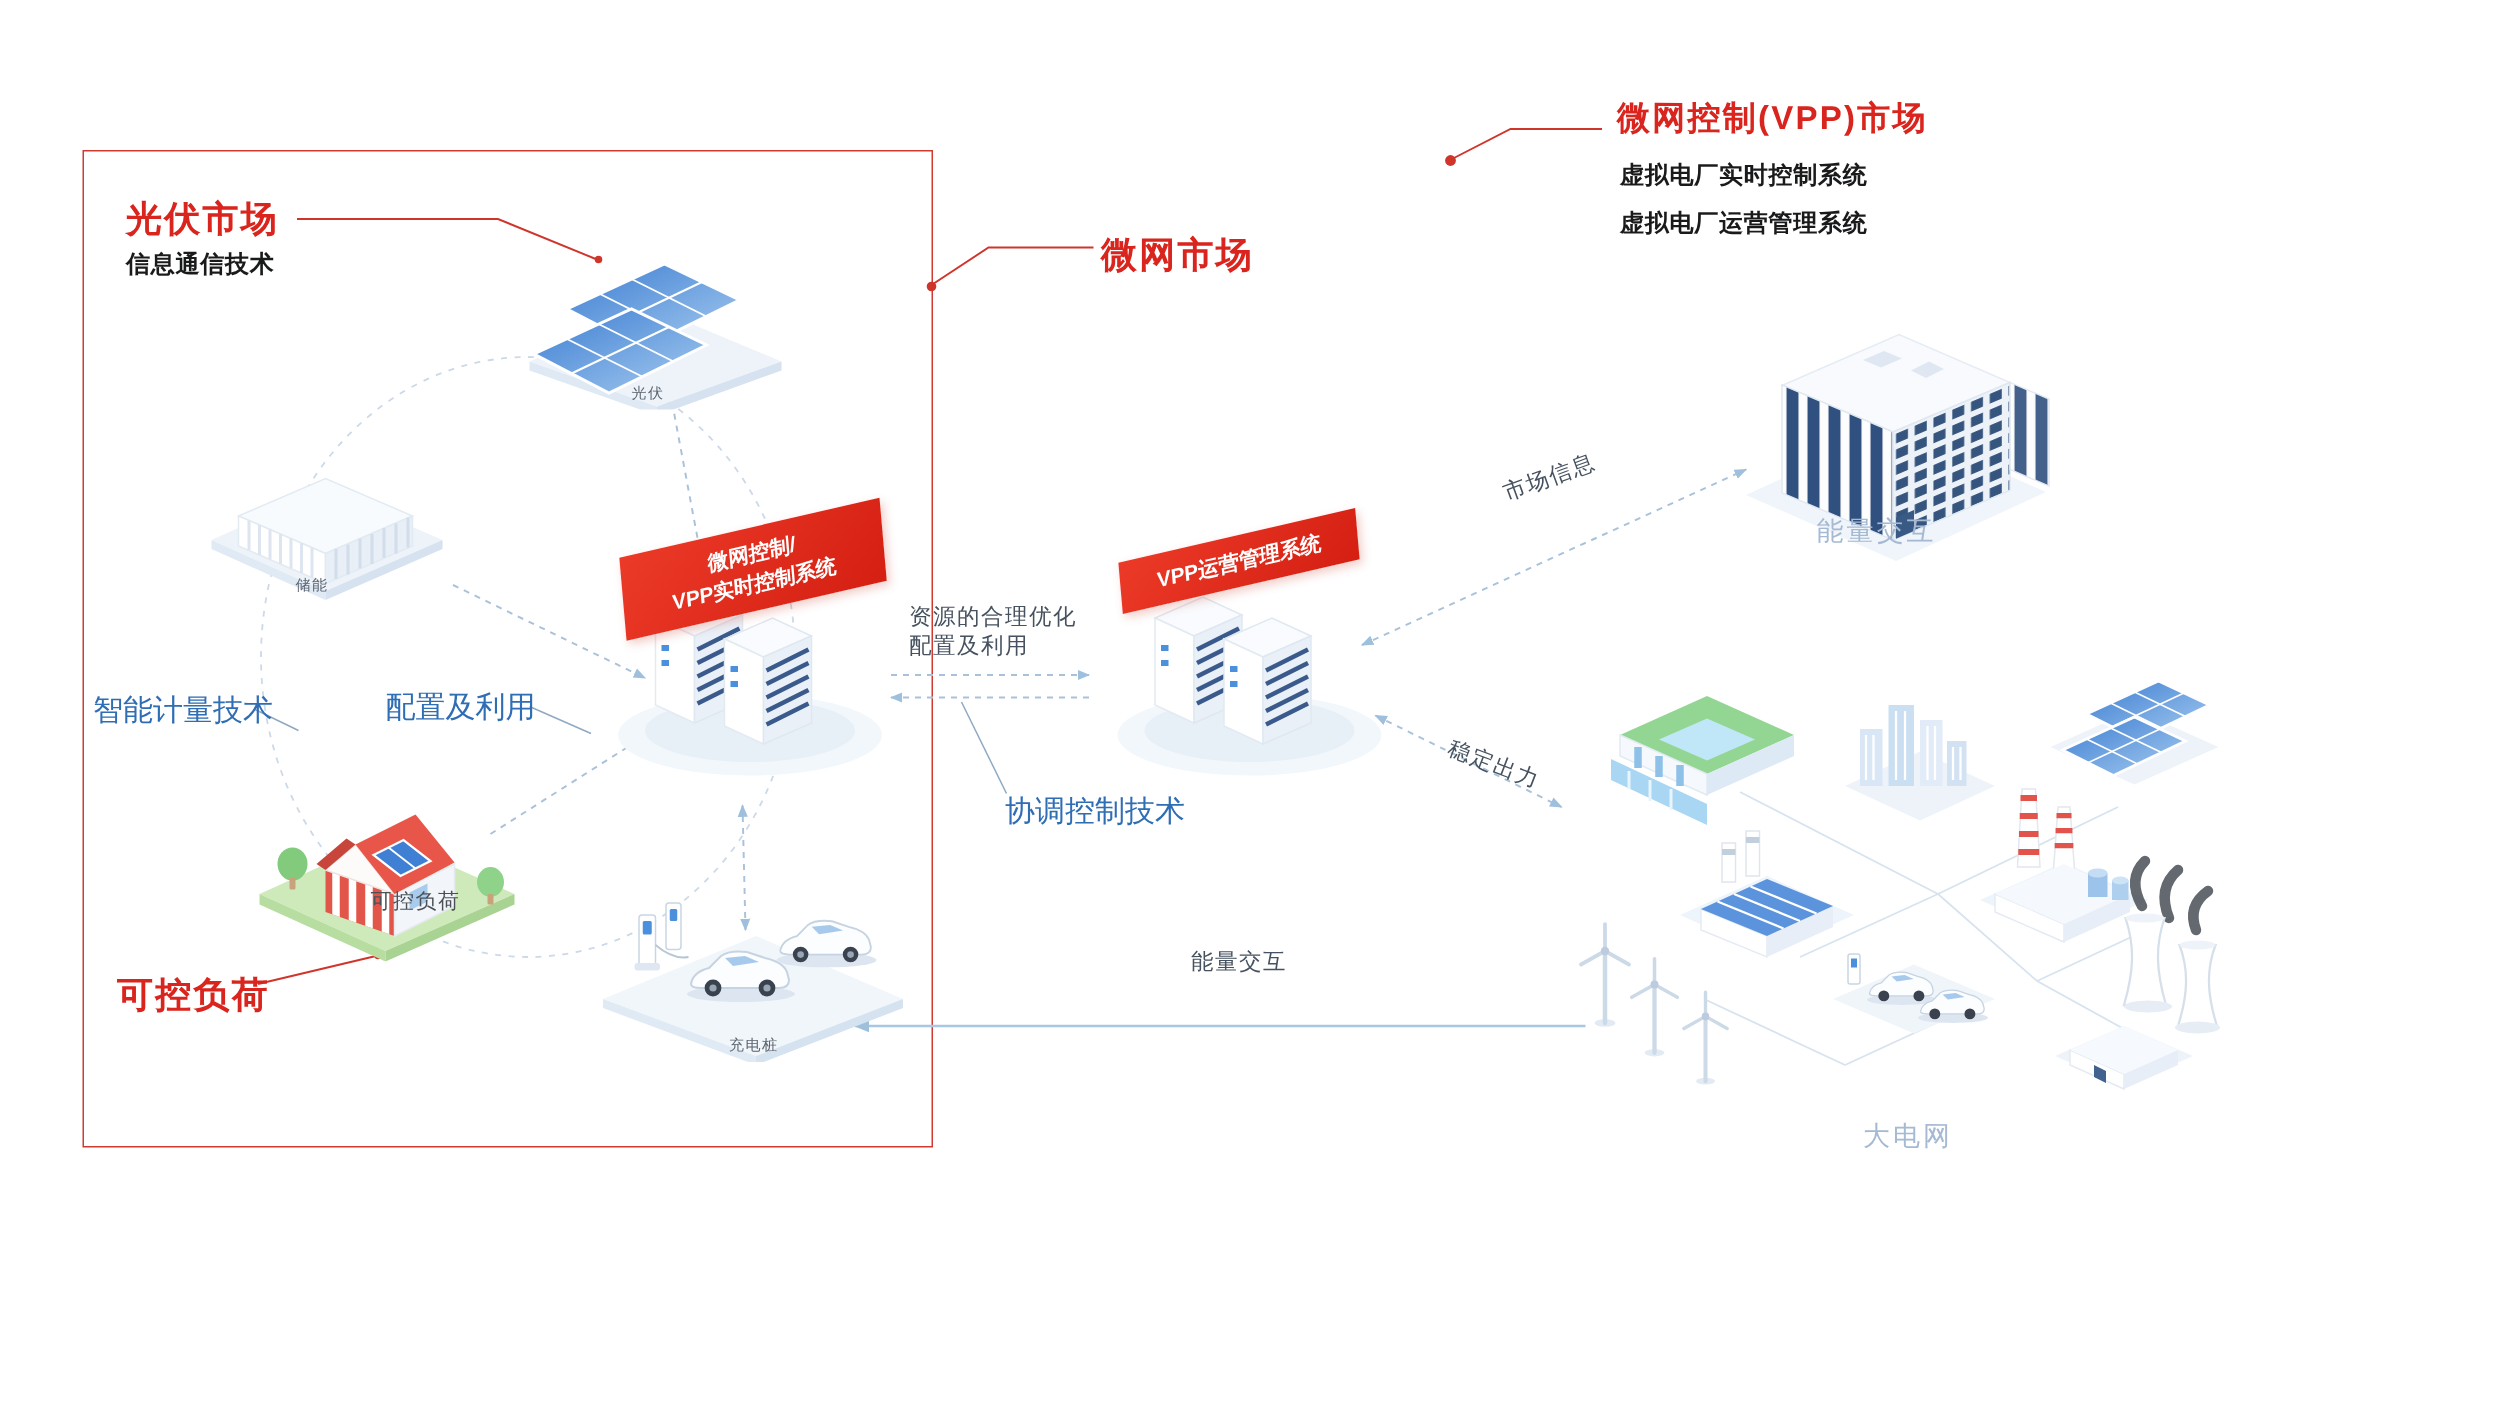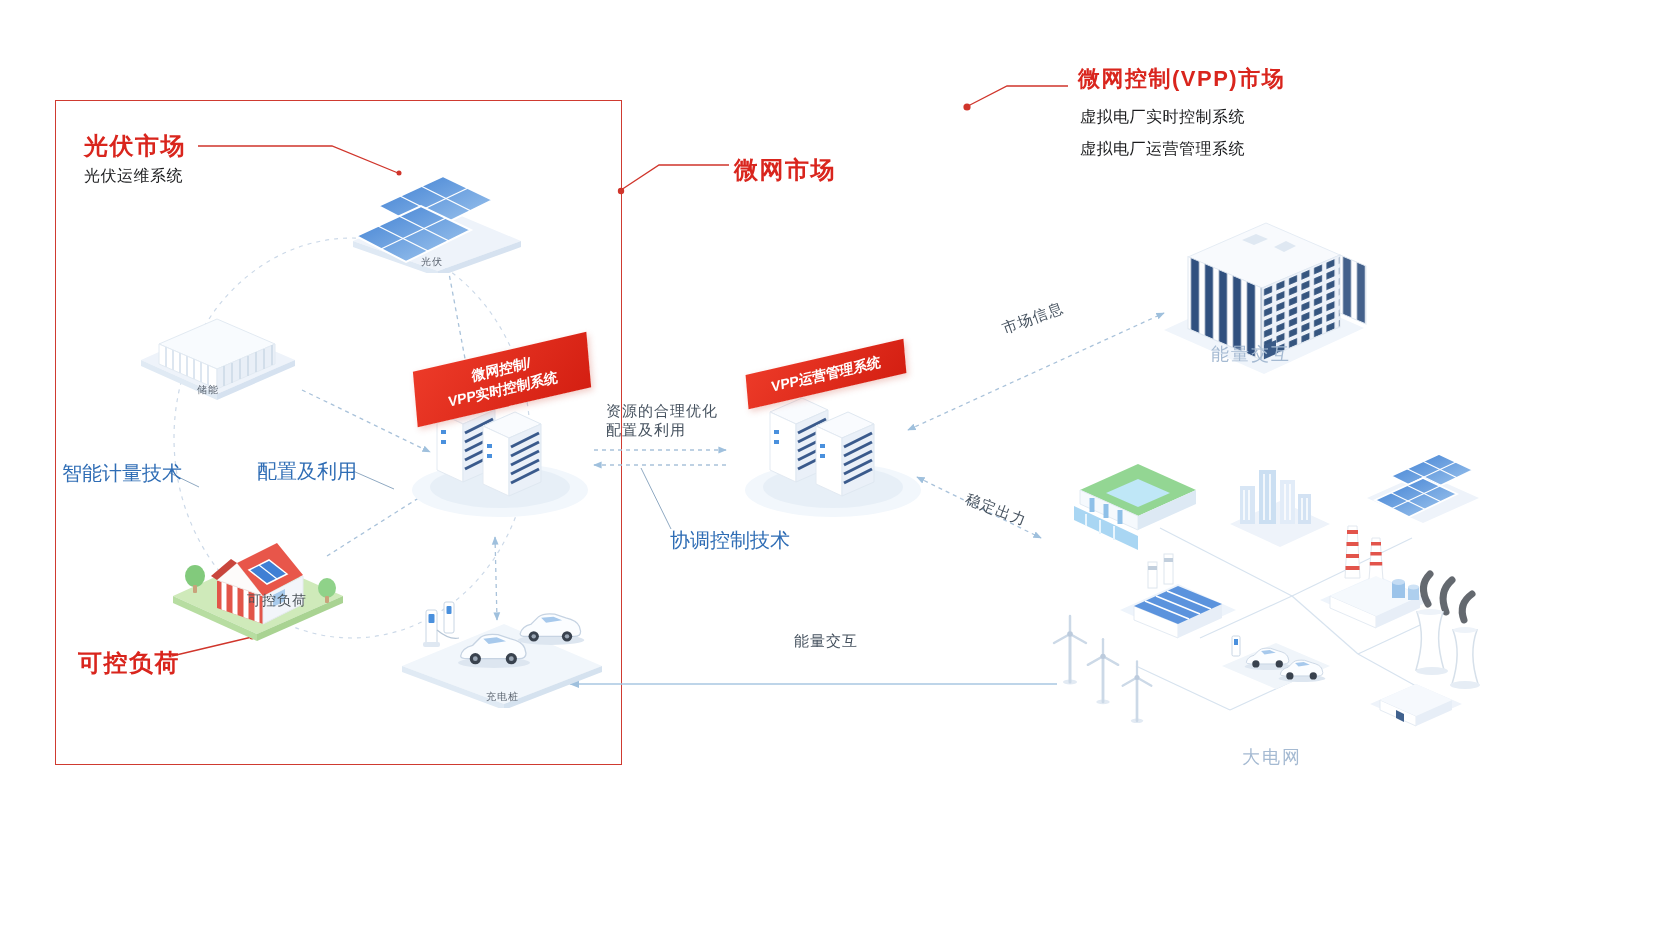--- a/index.html
+++ b/index.html
@@ -8,21 +8,21 @@
 }
 html,body{margin:0;padding:0;background:#fff}
 body{font-family:"Liberation Sans","DejaVu Sans",sans-serif}
 #canvas{position:relative;width:1663px;height:934px;background:#fff;overflow:hidden}
 #mg-box{position:absolute;left:55px;top:100px;width:565px;height:663px;border:1px solid var(--red-line);z-index:0}
 #wires{position:absolute;left:0;top:0;z-index:1}
 .illus{position:absolute;z-index:2;display:block}
 .dash{fill:none;stroke:#a9c2da;stroke-width:1.3;stroke-dasharray:4 4}
 .red-title{position:absolute;color:var(--red);font-weight:700;font-size:24px;letter-spacing:1.5px;white-space:nowrap;z-index:6}
 .red-title.lg{font-size:22px}
-.dark-sub{position:absolute;color:#191a1c;font-size:16px;font-weight:400;letter-spacing:.5px;white-space:nowrap;z-index:6}
+.dark-sub{position:absolute;color:#191a1c;font-size:16px;font-weight:700;letter-spacing:.5px;white-space:nowrap;z-index:6}
 .blue-label{position:absolute;color:var(--blue);font-size:20px;white-space:nowrap;z-index:6}
 .node-label{position:absolute;color:var(--node);font-size:10px;letter-spacing:1px;white-space:nowrap;z-index:6}
 .edge-label{position:absolute;color:var(--edge);font-size:15px;letter-spacing:1px;white-space:nowrap;z-index:6}
 .muted-label{position:absolute;color:var(--muted);font-size:18px;letter-spacing:2px;white-space:nowrap;z-index:6}
 .banner{position:absolute;background:linear-gradient(135deg,#ec3a28,#d41f12);color:#fff;font-weight:700;
   text-align:center;padding:7px 10px;line-height:1.45;z-index:5;box-shadow:2px 3px 6px rgba(200,60,40,.25)}
 #bn-mg{left:413px;top:352px;width:158px;font-size:14px;transform:rotate(-13deg) skewX(-8deg)}
 #bn-vpp{left:745px;top:357px;width:142px;font-size:14px;transform:rotate(-13deg) skewX(-8deg)}
 .rot-neg{transform:rotate(-20deg);transform-origin:left center}
 .rot-pos{transform:rotate(21deg);transform-origin:left center}
@@ -471,21 +471,21 @@
 
   <div class="banner" id="bn-mg">
     <div>微网控制/</div>
     <div>VPP实时控制系统</div>
   </div>
   <div class="banner" id="bn-vpp">
     <div>VPP运营管理系统</div>
   </div>
 
   <div class="red-title" style="left:84px;top:130px">光伏市场</div>
-  <div class="dark-sub" style="left:84px;top:166px">光伏运维系统</div>
+  <div class="dark-sub" style="left:84px;top:166px">信息通信技术</div>
   <div class="red-title" style="left:734px;top:154px">微网市场</div>
 
   <div class="node-label" style="left:421px;top:255px">光伏</div>
   <div class="node-label" style="left:197px;top:383px">储能</div>
   <div class="node-label" style="left:247px;top:592px;font-size:14px;color:#4a5258">可控负荷</div>
   <div class="red-title" style="left:78px;top:647px">可控负荷</div>
   <div class="node-label" style="left:486px;top:690px">充电桩</div>
 
   <div class="blue-label" style="left:62px;top:460px">智能计量技术</div>
   <div class="blue-label" style="left:257px;top:458px">配置及利用</div>

